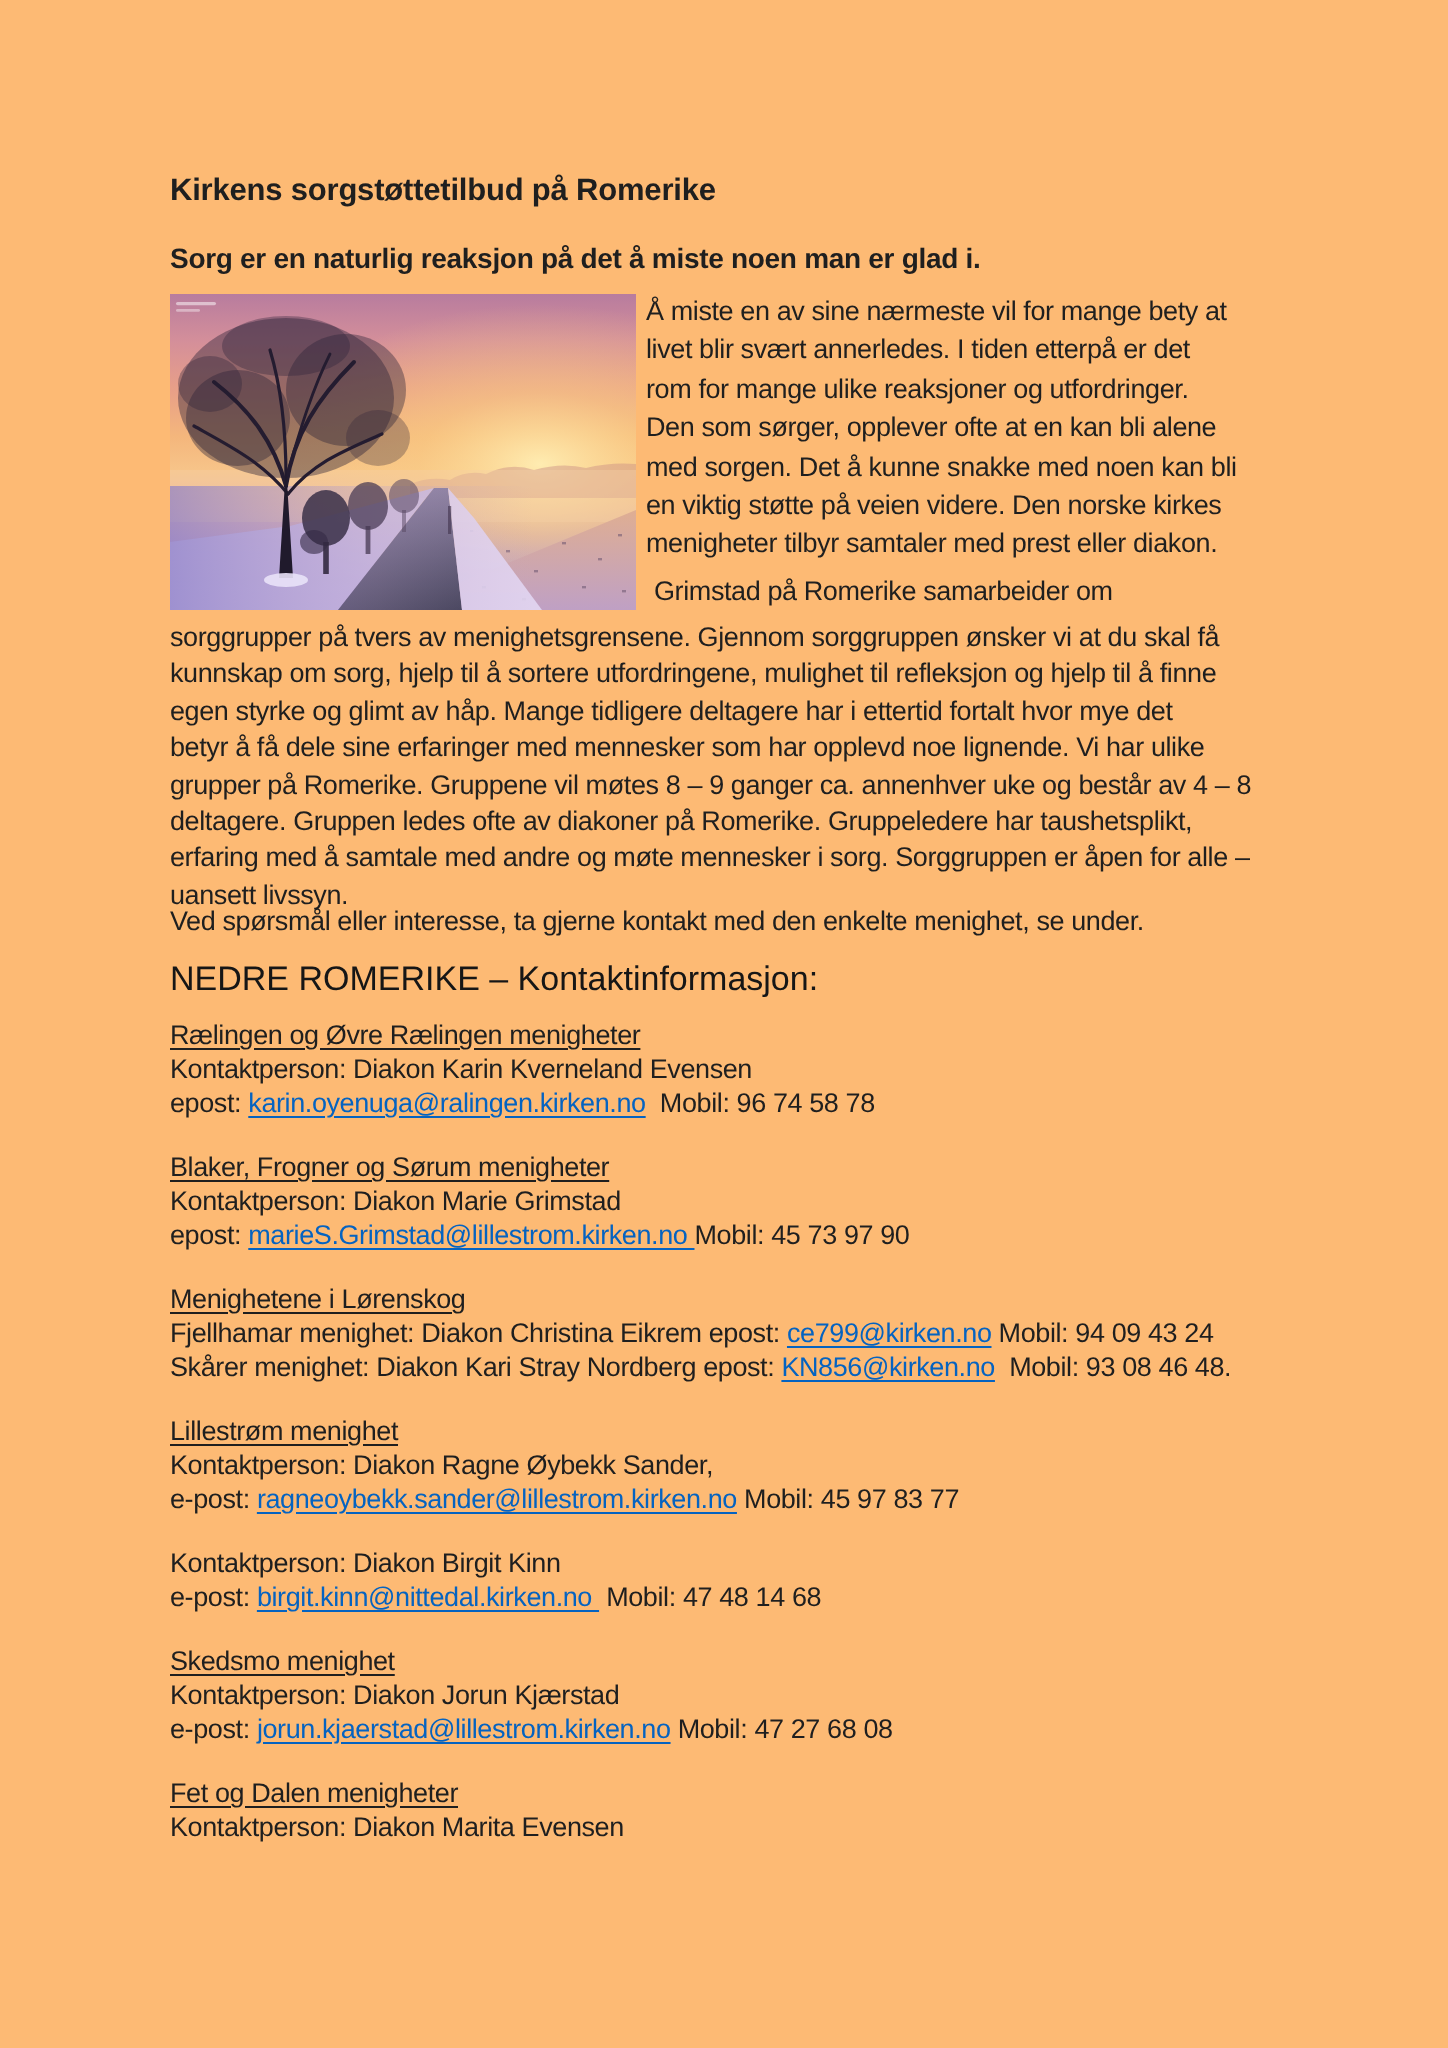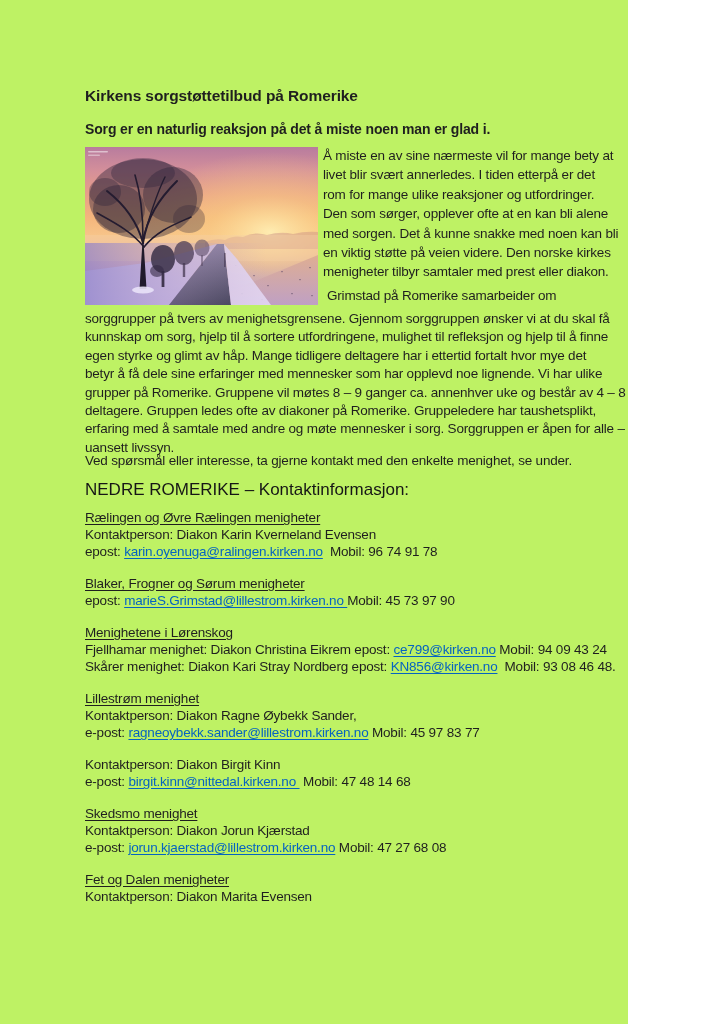--- a/index.html
+++ b/index.html
@@ -1,19 +1,19 @@
 <!DOCTYPE html>
 <html lang="no"><head>
 <meta charset="utf-8">
 <style>
   html,body{margin:0;padding:0;background:#ffffff;}
   .page{
     position:relative;
-    width:628px;height:1024px;
-    background:#bef264;
+    width:724px;height:1024px;
+    background:#fdba74;
     overflow:hidden;
     font-family:"Liberation Sans","DejaVu Sans",sans-serif;
     color:#1f1f1f;
     -webkit-font-smoothing:antialiased;
   }
   .abs{position:absolute;}
   .doc-title{
     left:85px;top:87px;
     font-size:15.5px;font-weight:bold;letter-spacing:-0.1px;
   }
@@ -192,24 +192,25 @@
 uansett livssyn.</div>
 
   <div class="abs closing-bold">Ved spørsmål eller interesse, ta gjerne kontakt med den enkelte menighet, se under.</div>
 
   <div class="abs section-heading">NEDRE ROMERIKE – Kontaktinformasjon:</div>
 
   <div class="abs contacts">
       <div class="contact-section">
         <div class="contact-heading">Rælingen og Øvre Rælingen menigheter</div>
         <div class="contact-line"><span>Kontaktperson: Diakon Karin Kverneland Evensen</span></div>
-        <div class="contact-line"><span>epost: </span><a class="email-link" href="#">karin.oyenuga@ralingen.kirken.no</a><span>  Mobil: 96 74 91 78</span></div>
+        <div class="contact-line"><span>epost: </span><a class="email-link" href="#">karin.oyenuga@ralingen.kirken.no</a><span>  Mobil: 96 74 58 78</span></div>
       </div>
       <div class="contact-section">
         <div class="contact-heading">Blaker, Frogner og Sørum menigheter</div>
+        <div class="contact-line"><span>Kontaktperson: Diakon Marie Grimstad</span></div>
         <div class="contact-line"><span>epost: </span><a class="email-link" href="#">marieS.Grimstad@lillestrom.kirken.no </a><span>Mobil: 45 73 97 90</span></div>
       </div>
       <div class="contact-section">
         <div class="contact-heading">Menighetene i Lørenskog</div>
         <div class="contact-line"><span>Fjellhamar menighet: Diakon Christina Eikrem epost: </span><a class="email-link" href="#">ce799@kirken.no</a><span> Mobil: 94 09 43 24</span></div>
         <div class="contact-line"><span>Skårer menighet: Diakon Kari Stray Nordberg epost: </span><a class="email-link" href="#">KN856@kirken.no</a><span>  Mobil: 93 08 46 48.</span></div>
       </div>
       <div class="contact-section">
         <div class="contact-heading">Lillestrøm menighet</div>
         <div class="contact-line"><span>Kontaktperson: Diakon Ragne Øybekk Sander,</span></div>

